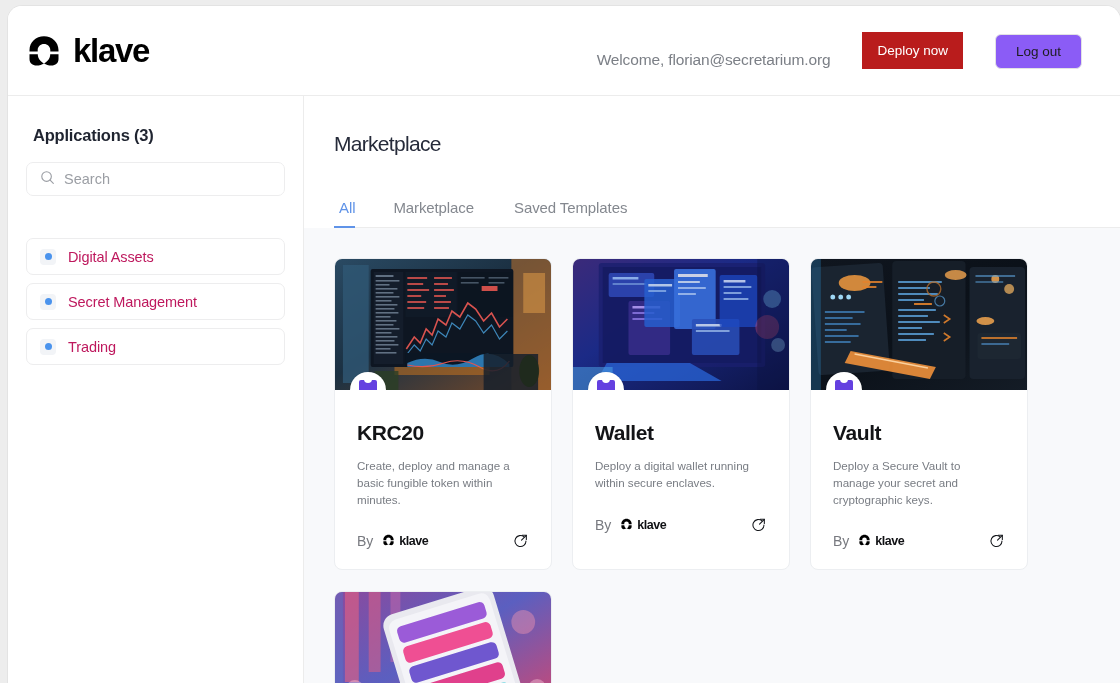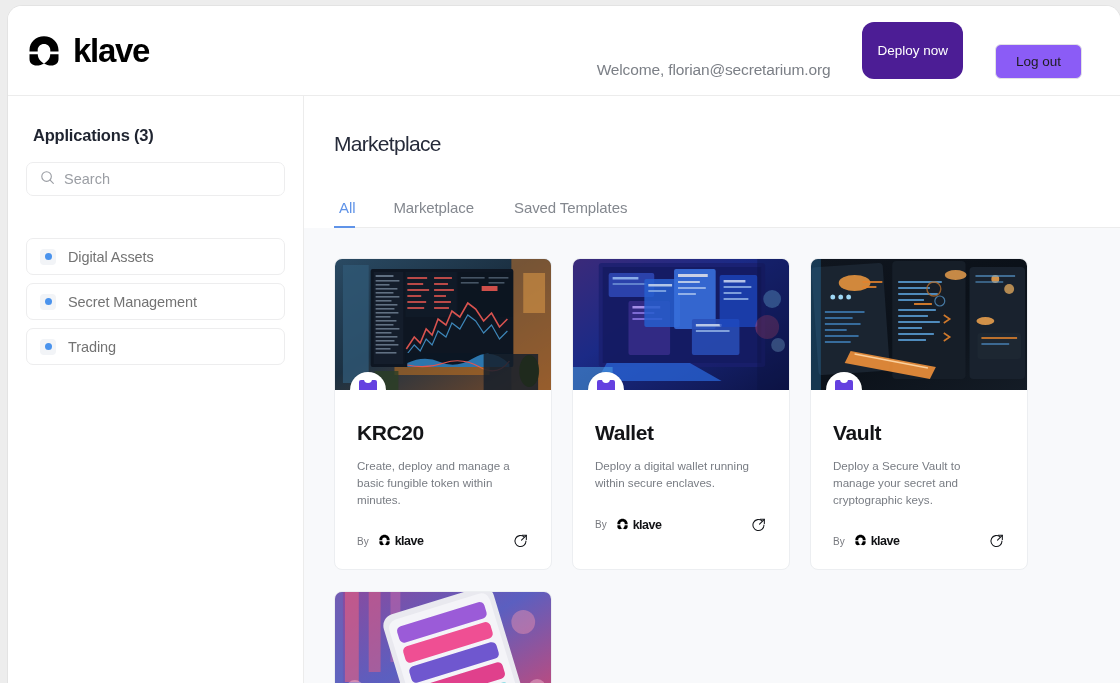--- a/index.html
+++ b/index.html
@@ -52,26 +52,26 @@
     display: flex;
     align-items: flex-end;
     gap: 32px;
   }
   #welcome-text {
     font-size: 15.5px;
     color: #7b7f86;
     letter-spacing: -0.15px;
   }
   #deploy-now-button {
-    background: #4c1d95;
+    background: #b91c1c;
     color: #ffffff;
     font-size: 13.5px;
     border: none;
-    border-radius: 12px;
-    padding: 21px 15px;
+    border-radius: 0;
+    padding: 11px 15px;
     cursor: pointer;
     font-family: "Liberation Sans", sans-serif;
   }
   #logout-button {
     background: #8b5cf6;
     color: #1c1c1e;
     font-size: 13.5px;
     border: 1px solid #e2e2e4;
     border-radius: 6px;
     padding: 9px 20px;
@@ -150,21 +150,21 @@
     flex: 0 0 16px;
   }
   .cat-dot {
     width: 7px;
     height: 7px;
     border-radius: 50%;
     background: #4a93ed;
   }
   .category-label {
     font-size: 14.5px;
-    color: #737373;
+    color: #be185d;
     letter-spacing: -0.1px;
   }
 
   
   #main {
     flex: 1;
     background: #ffffff;
     display: flex;
     flex-direction: column;
     overflow: hidden;
@@ -278,21 +278,21 @@
     font-size: 11.6px;
     line-height: 1.45;
     color: #787c83;
   }
   .card-footer {
     display: flex;
     align-items: center;
     padding: 24px 22px 19px 22px;
   }
   .by-label {
-    font-size: 10px;
+    font-size: 14px;
     color: #77797f;
     margin-right: 9px;
   }
   .by-brand {
     display: flex;
     align-items: center;
     gap: 4px;
   }
   .by-brand-name {
     font-size: 12.5px;

